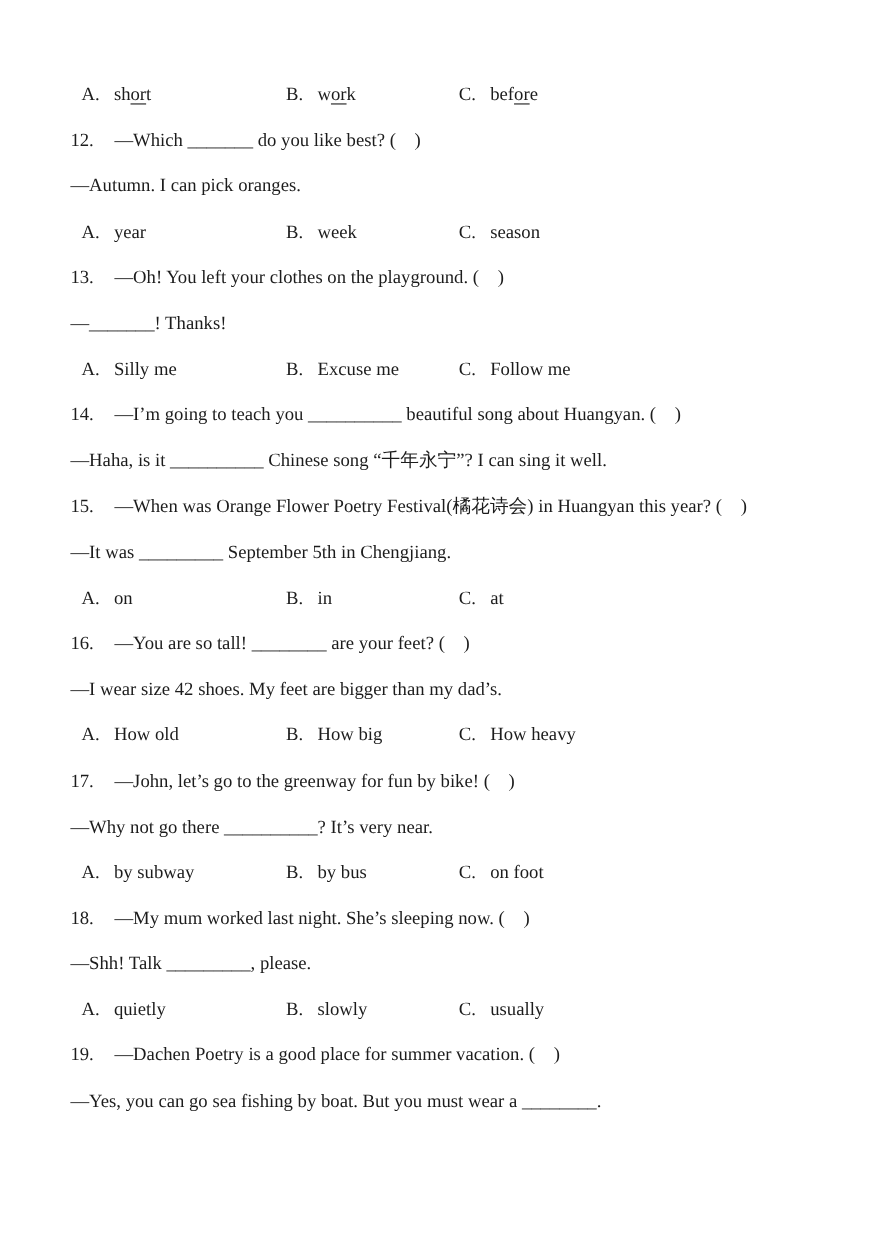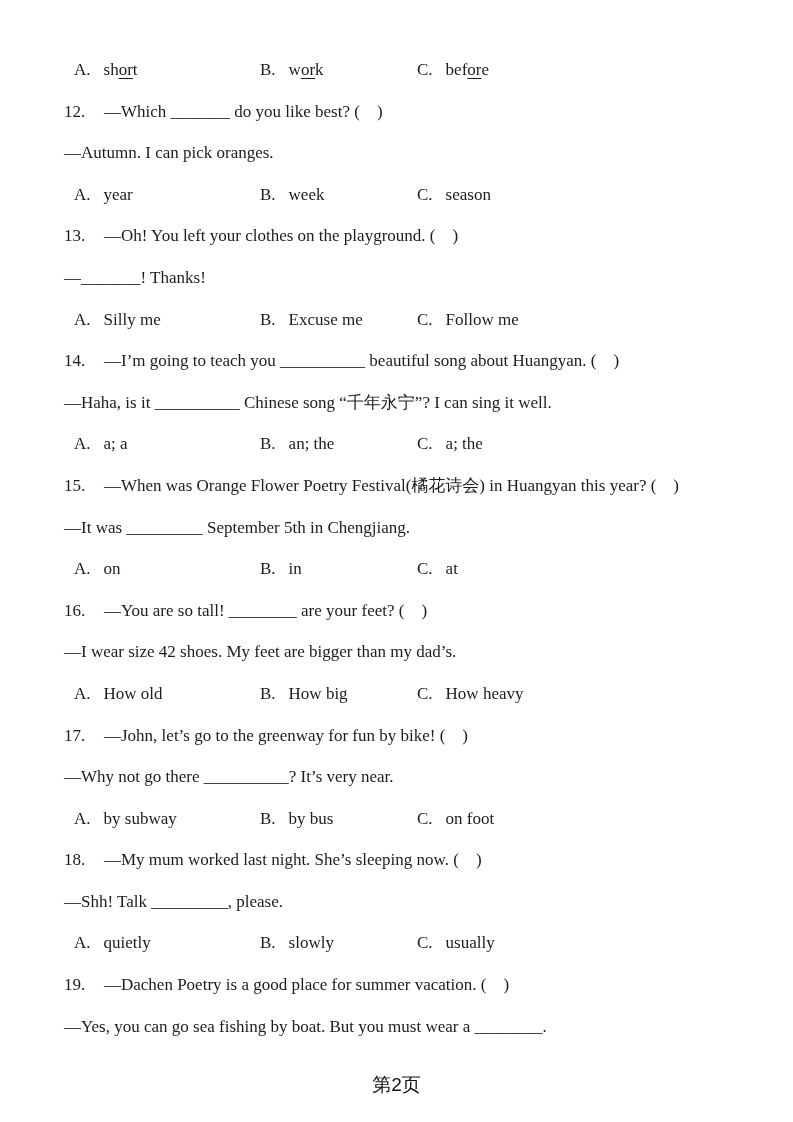--- a/index.html
+++ b/index.html
@@ -10,21 +10,21 @@
     color: #1c1c1c;
     overflow: hidden;
   }
   .page {
     position: relative;
     width: 793px; height: 1122px;
     background: #ffffff;
   }
   .content {
     position: absolute;
-    top: 49px; left: 0;
+    top: 65px; left: 0;
     width: 632px;
   }
   .line {
     position: relative;
     height: 41.6px;
     line-height: 41.6px;
     font-size: 17px;
     white-space: pre;
   }
   .stem-line, .reply-line { padding-left: 64px; }
@@ -77,25 +77,20 @@
     <div class="line stem-line"><span class="q-number">13.</span><span>—Oh! You left your clothes on the playground. (    )</span></div>
     <div class="line reply-line"><span>—_______! Thanks!</span></div>
     <div class="line opts-line">
       <span class="opt opt-a"><span class="opt-letter">A.</span><span>Silly me</span></span>
       <span class="opt opt-b"><span class="opt-letter">B.</span><span>Excuse me</span></span>
       <span class="opt opt-c"><span class="opt-letter">C.</span><span>Follow me</span></span>
     </div>
 
     <div class="line stem-line"><span class="q-number">14.</span><span>—I’m going to teach you __________ beautiful song about Huangyan. (    )</span></div>
     <div class="line reply-line"><span>—Haha, is it __________ Chinese song “千年永宁”? I can sing it well.</span></div>
-    <div class="line opts-line">
-      <span class="opt opt-a"><span class="opt-letter">A.</span><span>a; a</span></span>
-      <span class="opt opt-b"><span class="opt-letter">B.</span><span>an; the</span></span>
-      <span class="opt opt-c"><span class="opt-letter">C.</span><span>a; the</span></span>
-    </div>
 
     <div class="line stem-line"><span class="q-number">15.</span><span>—When was Orange Flower Poetry Festival(橘花诗会) in Huangyan this year? (    )</span></div>
     <div class="line reply-line"><span>—It was _________ September 5th in Chengjiang.</span></div>
     <div class="line opts-line">
       <span class="opt opt-a"><span class="opt-letter">A.</span><span>on</span></span>
       <span class="opt opt-b"><span class="opt-letter">B.</span><span>in</span></span>
       <span class="opt opt-c"><span class="opt-letter">C.</span><span>at</span></span>
     </div>
 
     <div class="line stem-line"><span class="q-number">16.</span><span>—You are so tall! ________ are your feet? (    )</span></div>
@@ -120,14 +115,13 @@
       <span class="opt opt-a"><span class="opt-letter">A.</span><span>quietly</span></span>
       <span class="opt opt-b"><span class="opt-letter">B.</span><span>slowly</span></span>
       <span class="opt opt-c"><span class="opt-letter">C.</span><span>usually</span></span>
     </div>
 
     <div class="line stem-line"><span class="q-number">19.</span><span>—Dachen Poetry is a good place for summer vacation. (    )</span></div>
     <div class="line reply-line"><span>—Yes, you can go sea fishing by boat. But you must wear a ________.</span></div>
 
   </div>
 
-  <div class="footer">第2页</div>
 </div>
 
 </body></html>

